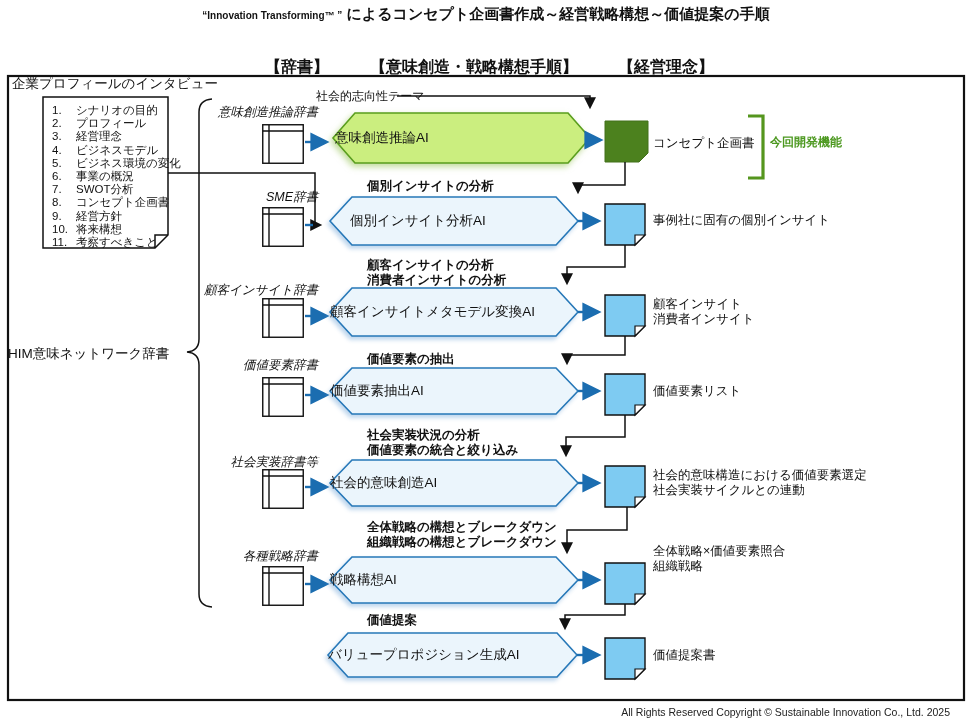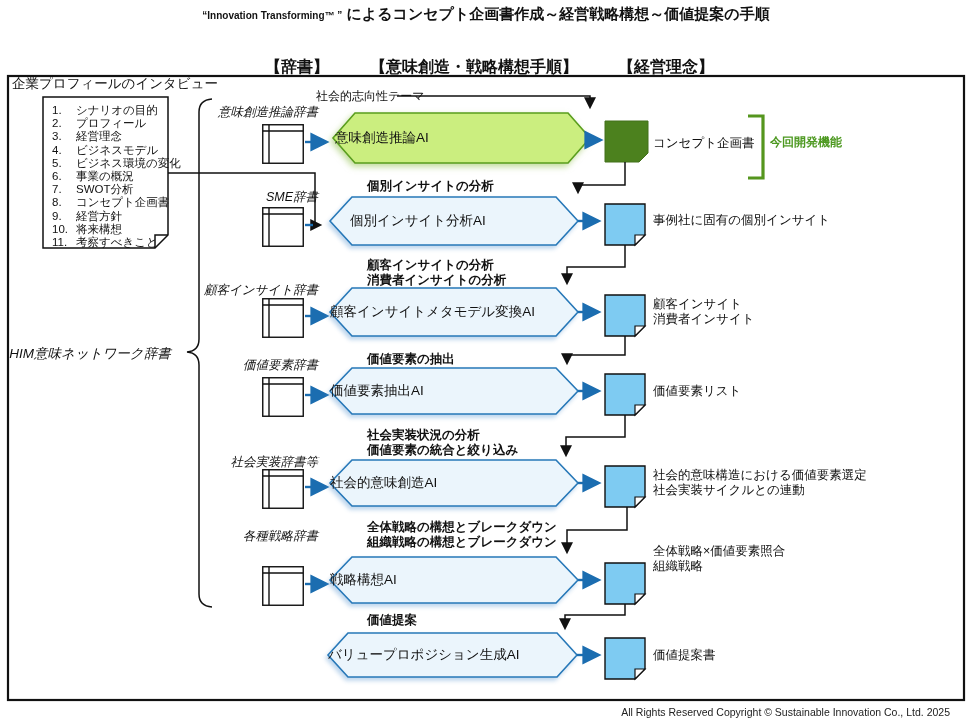--- a/index.html
+++ b/index.html
@@ -6,21 +6,21 @@
   #stage{position:relative;width:972px;height:728px;background:#fff;overflow:hidden;
          font-family:"Liberation Sans","DejaVu Sans",sans-serif;color:#111;}
   .t{position:absolute;white-space:nowrap;color:#111;}
   #title{top:5px;left:0;width:972px;text-align:center;font-size:15px;font-weight:bold;}
   #title .en{font-size:10px;}
   .hdr{top:57px;font-size:16px;font-weight:600;margin-left:20px;}
   #hdr-dict{left:245px;} #hdr-proc{left:350px;} #hdr-docs{left:598px;}
   #interview-title{left:12px;top:75px;font-size:13.5px;}
   #interview-list{position:absolute;left:52px;top:104px;font-size:11.5px;line-height:13.2px;}
   #interview-list .num{display:inline-block;width:24px;}
-  #him-label{left:2px;top:345px;width:176px;text-align:center;font-size:13.5px;font-style:italic;}
+  #him-label{left:8px;top:345px;width:176px;text-align:left;font-size:13.5px;}
   #theme-label{left:316px;top:88px;font-size:12px;}
   .dlab{width:120px;left:198px;text-align:right;font-size:12.5px;font-style:italic;}
   .steps{left:331px;font-size:12.5px;font-weight:bold;line-height:15px;margin-left:36px;}
   .hexlab{text-align:left;font-size:13.5px;line-height:16px;}
   .out{left:653px;font-size:12.5px;line-height:15px;}
   #develop-label{left:770px;top:134px;font-size:12px;font-weight:bold;color:#4d9921;text-align:center;}
   #footer{top:706px;right:22px;font-size:10.5px;color:#222;}
   
   .hexb{fill:#ebf5fc;stroke:#2778b8;stroke-width:1.6;filter:drop-shadow(-2px 3px 2px rgba(110,165,215,.45));}
   .hexg{stroke:#5a9e1e;stroke-width:1.6;filter:drop-shadow(-2px 3px 3px rgba(140,190,70,.55));}
@@ -177,21 +177,21 @@
   </div>
 
   <div class="t" id="him-label">HIM意味ネットワーク辞書</div>
   <div class="t" id="theme-label">社会的志向性テーマ</div>
 
   <div class="t dlab" style="top:104px">意味創造推論辞書</div>
   <div class="t dlab" style="top:189px">SME辞書</div>
   <div class="t dlab" style="top:282px">顧客インサイト辞書</div>
   <div class="t dlab" style="top:357px">価値要素辞書</div>
   <div class="t dlab" style="top:454px">社会実装辞書等</div>
-  <div class="t dlab" style="top:528px">各種戦略辞書</div>
+  <div class="t dlab" style="top:548px">各種戦略辞書</div>
 
   <div class="t steps" style="top:179px">
       <div>個別インサイトの分析</div>
     </div>
   <div class="t steps" style="top:258px">
       <div>顧客インサイトの分析</div>
       <div>消費者インサイトの分析</div>
     </div>
   <div class="t steps" style="top:352px">
       <div>価値要素の抽出</div>

